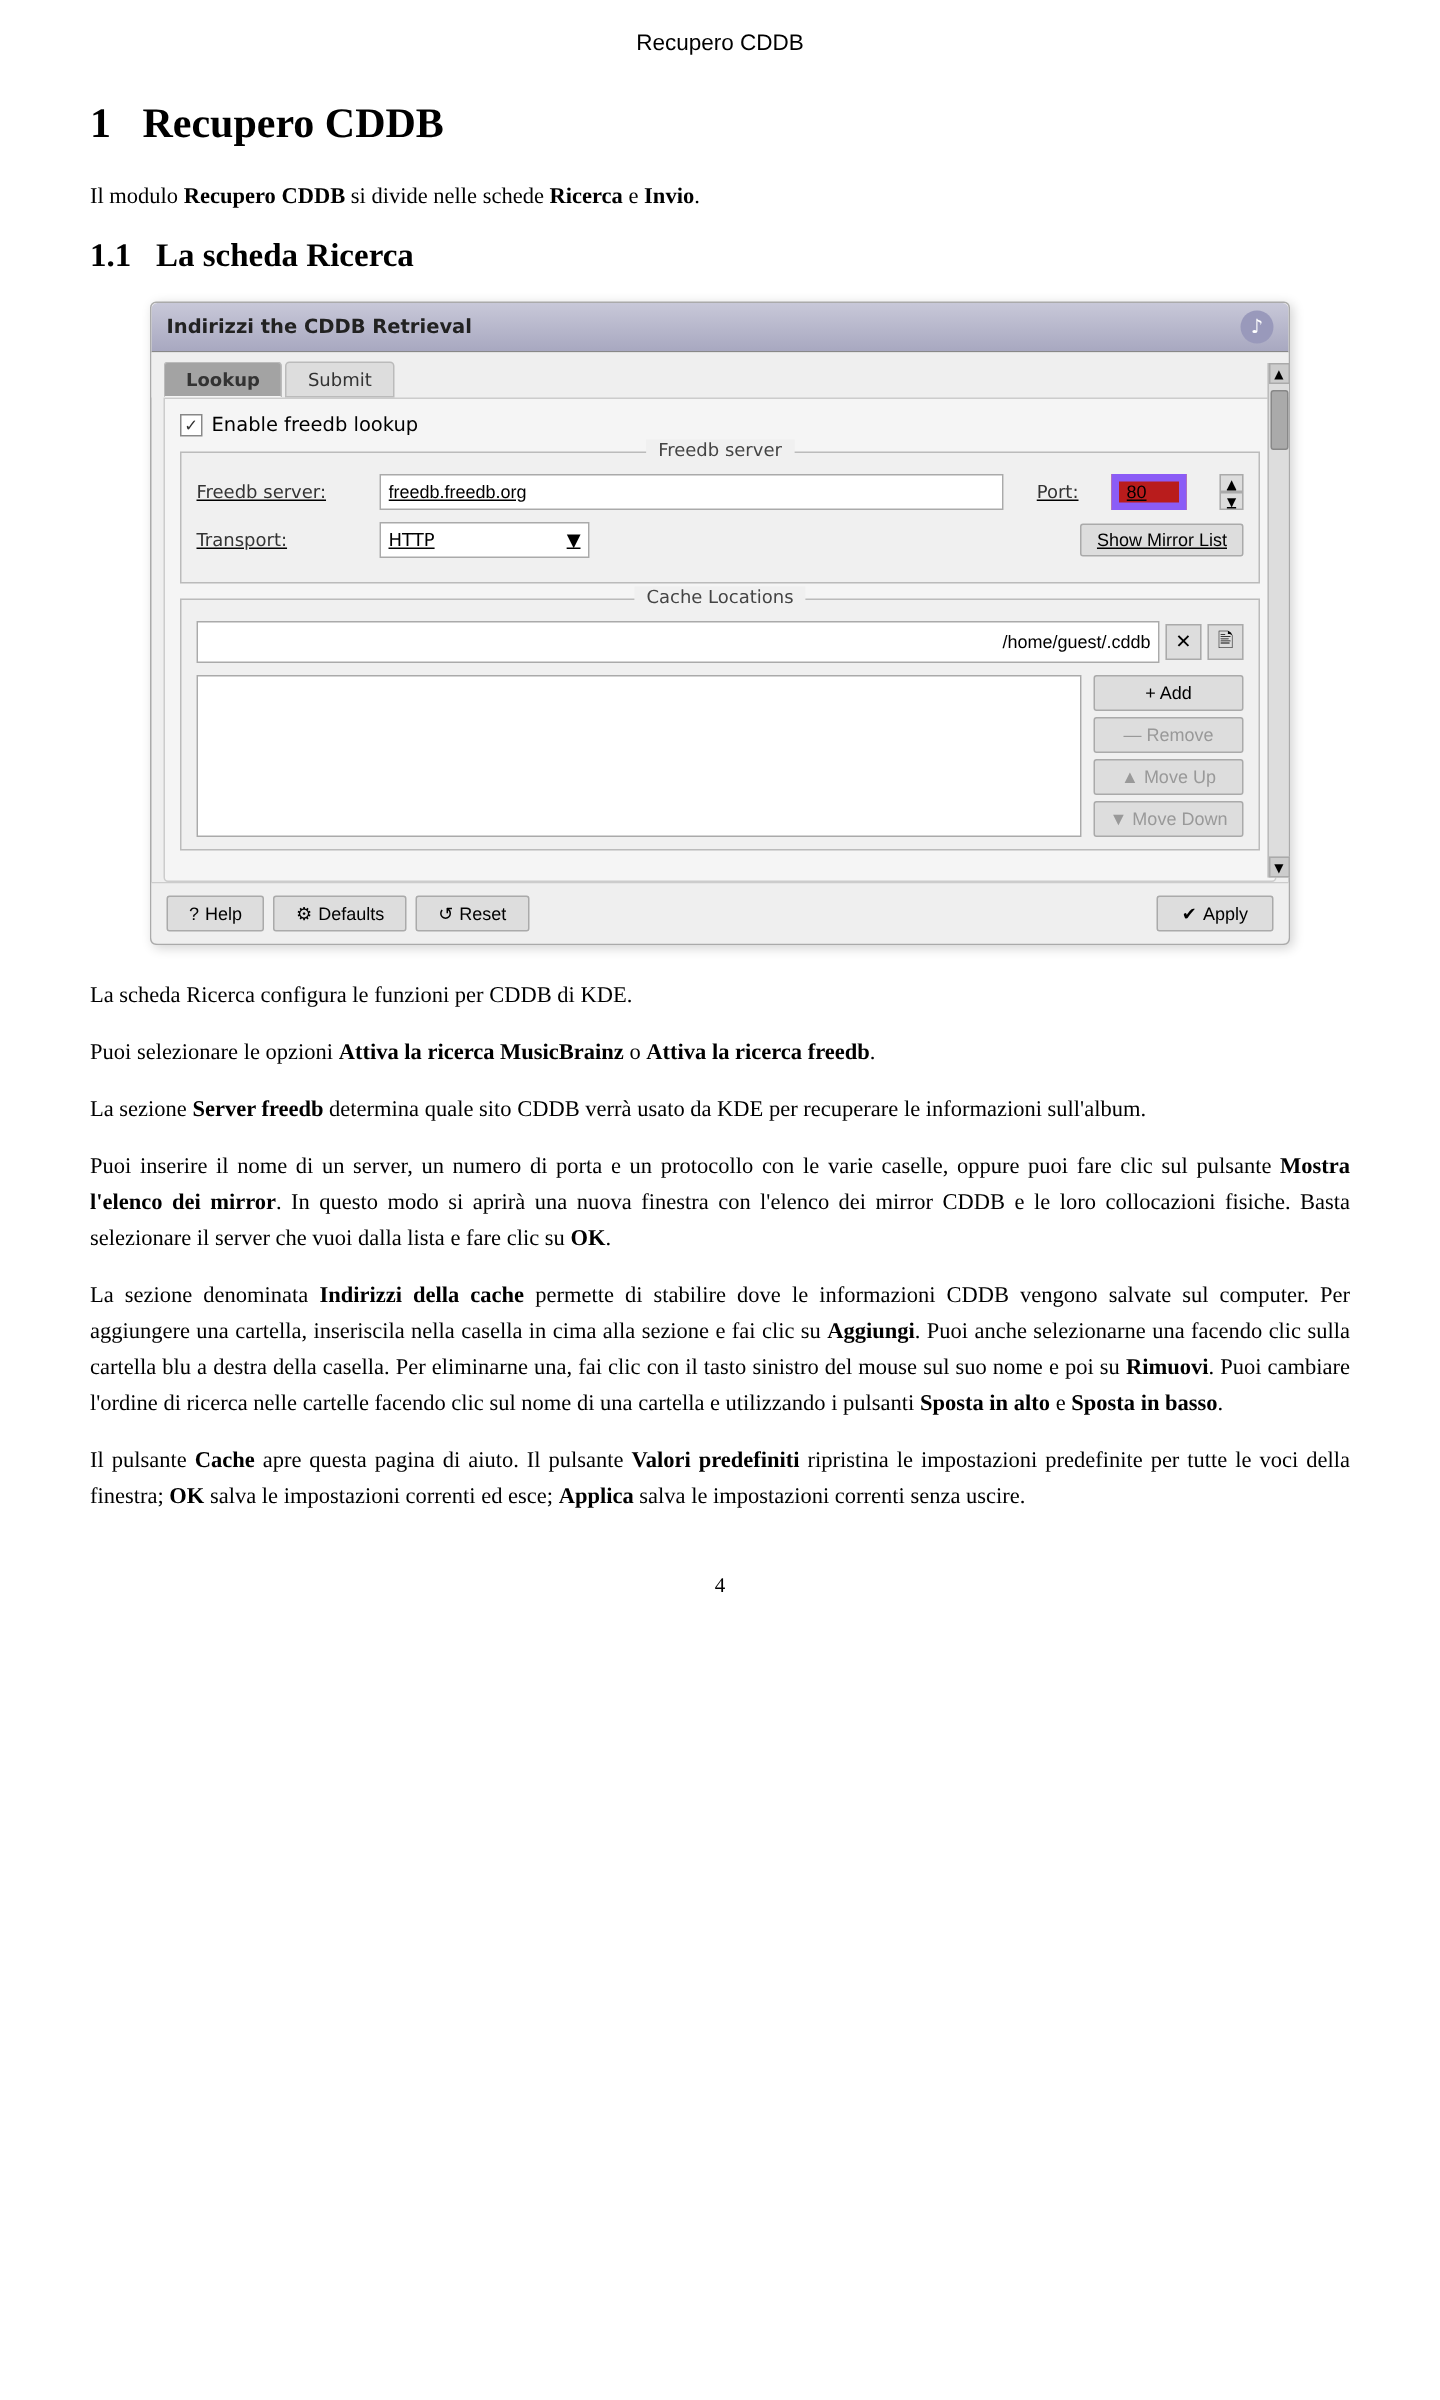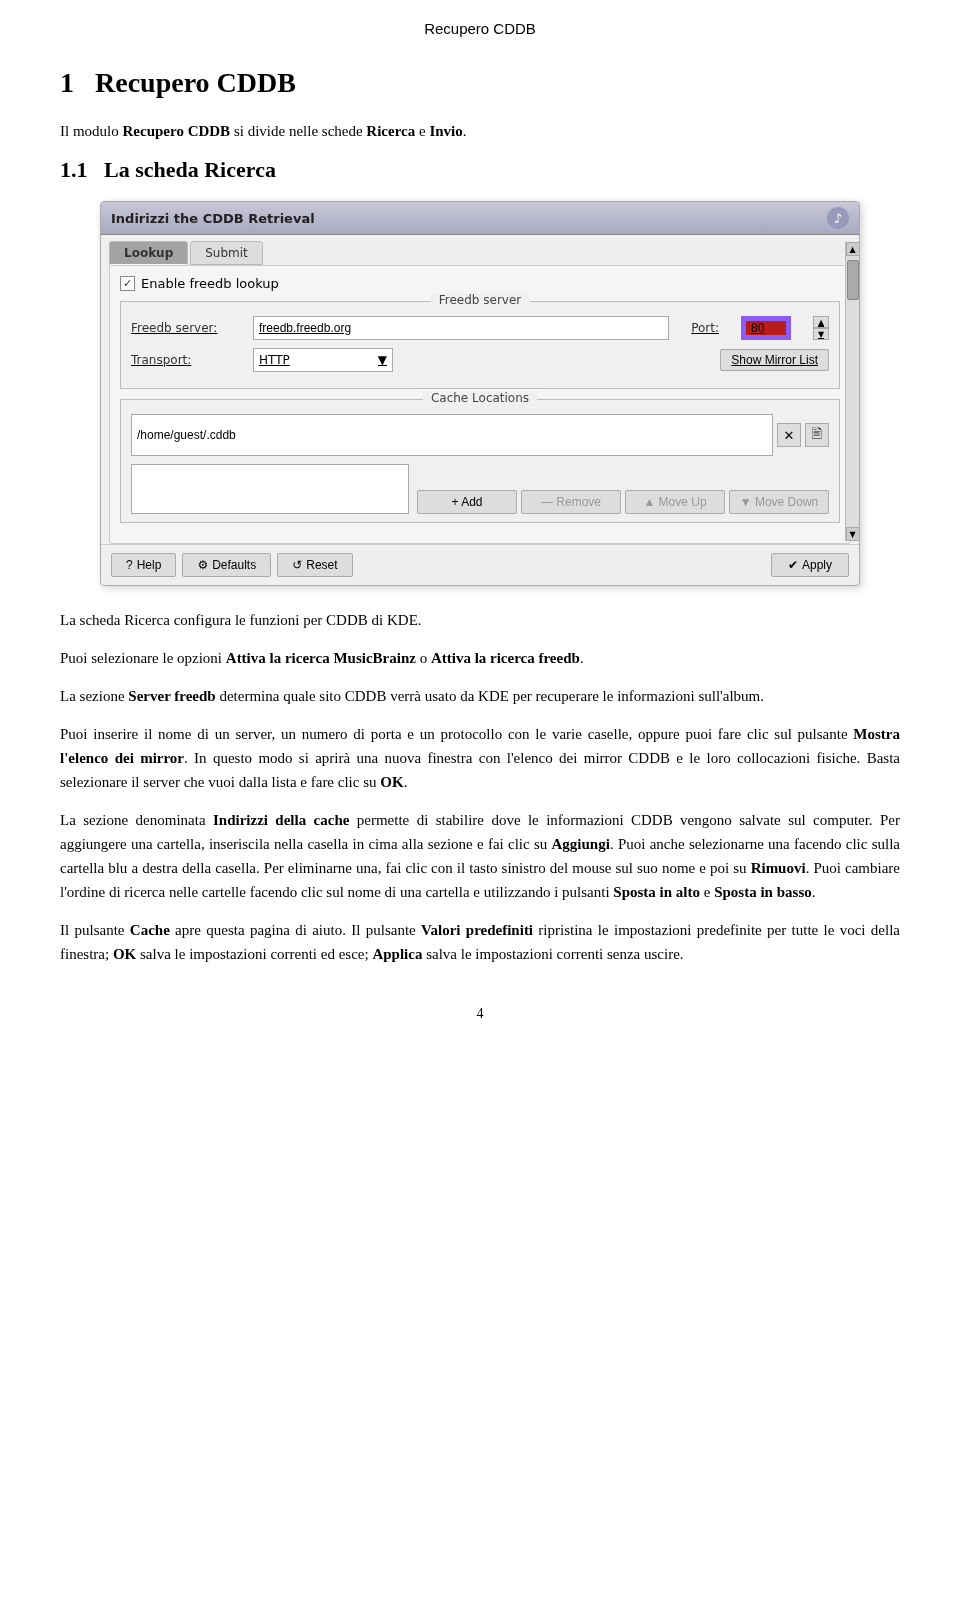--- a/index.html
+++ b/index.html
@@ -203,38 +203,39 @@
       padding: 14px 10px 0 10px;
     }
     .cache-input-row {
       display: flex;
       align-items: center;
       gap: 4px;
       margin-bottom: 8px;
     }
     .cache-input {
       flex: 1;
-      height: 42px;
+      height: 28px;
       border: 1px solid #aaa;
       background: #fff;
       padding: 2px 5px;
       font-size: 12px;
+      text-align: right;
     }
     .icon-btn {
       width: 24px;
       height: 24px;
       border: 1px solid #aaa;
       background: #ddd;
       display: flex; align-items: center; justify-content: center;
       cursor: pointer;
       font-size: 13px;
     }
     .cache-buttons {
       display: flex;
-      flex-direction: row;
+      flex-direction: column;
       gap: 4px;
       align-items: flex-end;
     }
     .action-btn {
       width: 100px;
       padding: 4px 8px;
       border: 1px solid #aaa;
       background: #ddd;
       font-size: 12px;
       cursor: pointer;

